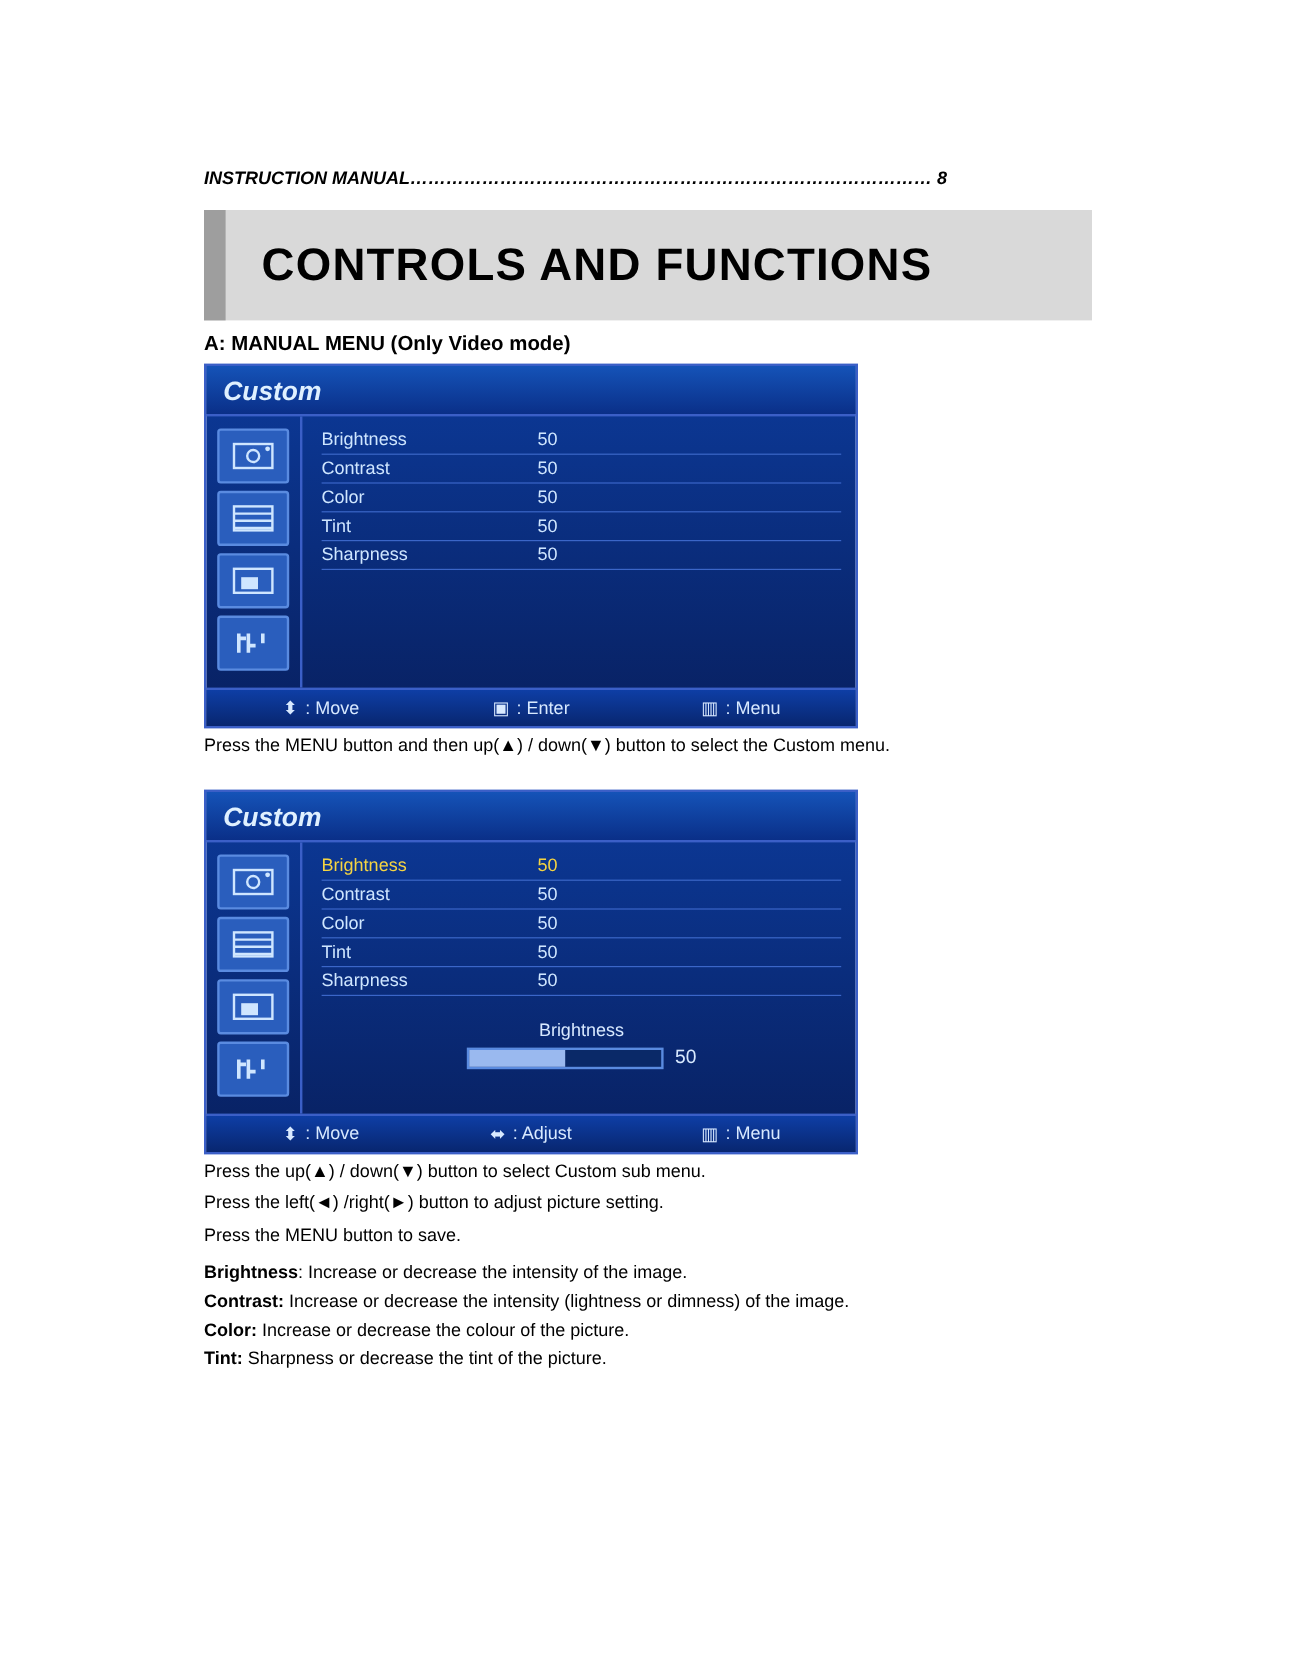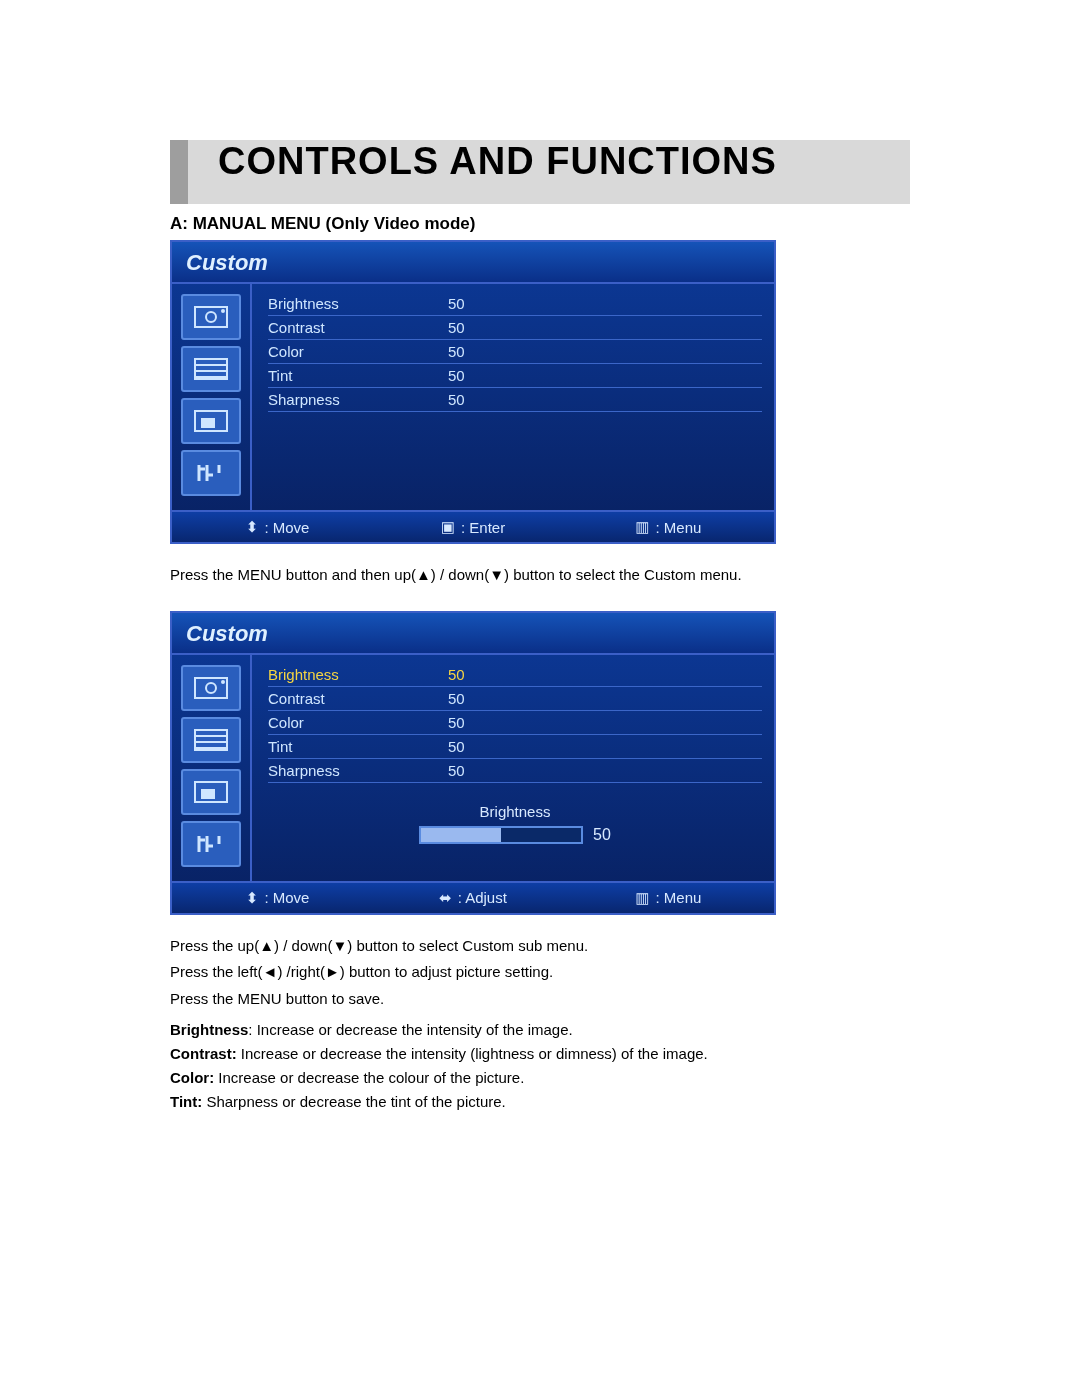--- a/index.html
+++ b/index.html
@@ -1,23 +1,23 @@
 <!DOCTYPE html>
 <html><head>
 <meta charset="utf-8">
 <style>
 body{margin:0;background:#fff;font-family:Arial,Helvetica,sans-serif;color:#000;width:1080px}
 .page{padding:140px 170px 100px 170px}
 .header-line{font-style:italic;font-weight:bold;font-size:15px;margin-bottom:18px}
-.banner{background:#d9d9d9;display:flex;height:64px;margin-bottom:10px}
+.banner{background:#d9d9d9;display:flex;align-items:center;height:92px;margin-bottom:10px}
 .banner-bar{width:18px;height:100%;background:#9e9e9e;margin-right:30px}
 .banner-title{font-family:Impact,Arial,sans-serif;font-size:38px;font-weight:bold;letter-spacing:1px}
 .osd-title{font-weight:bold;font-size:20px;margin:8px 0 2px 0}
 .subtitle{font-weight:bold;font-size:17px;margin-bottom:6px}
-.menu{width:606px;background:#0b2a8a;background:linear-gradient(180deg,#0c3a9a,#082060);border:2px solid #3b5fc7;box-sizing:border-box;margin-bottom:20px}
+.menu{width:545px;background:#0b2a8a;background:linear-gradient(180deg,#0c3a9a,#082060);border:2px solid #3b5fc7;box-sizing:border-box;margin-bottom:4px}
 .menu-head{color:#dff0ff;font-weight:bold;font-size:22px;font-style:italic;padding:8px 14px 6px 14px;border-bottom:2px solid #3b5fc7;background:linear-gradient(180deg,#1553b8,#0a2f88)}
 .menu-body{display:flex}
 .sidebar{width:78px;border-right:2px solid #3b5fc7;padding:8px 0}
 .icon-cell{width:56px;height:42px;margin:2px auto 6px auto;background:#2a5ebd;border:2px solid #5a8be0;border-radius:3px;display:flex;align-items:center;justify-content:center;color:#cfe6ff}
 .main{flex:1;padding:8px 12px 8px 16px}
 .row{display:flex;border-bottom:1px solid #3b66c8;color:#cfe6ff;font-size:15px;padding:3px 0}
 .row.selected{color:#f5d442}
 .row .label{width:180px}
 .row .val{width:80px}
 .adjuster{margin-top:20px;text-align:center;color:#d8e9ff}
@@ -28,20 +28,21 @@
 .footer .cell{flex:1;display:flex;align-items:center;gap:6px;justify-content:center}
 .body-text{font-size:15px;line-height:1.5;margin:4px 0}
 .defs{font-size:15px;line-height:1.6;margin-top:8px}
 .defs b{font-weight:bold}
 svg{display:block}
 </style>
 </head>
 <body>
 <div class="page">
 
+<div class="header-line">INSTRUCTION MANUAL…………………………………………………………………………… 8</div>
 
 <div class="banner">
   <div class="banner-bar"></div>
   <div class="banner-title">CONTROLS AND FUNCTIONS</div>
 </div>
 
 <div class="subtitle">A: MANUAL MENU (Only Video mode)</div>
 
 <div class="menu">
  <div class="menu-head">Custom</div>

